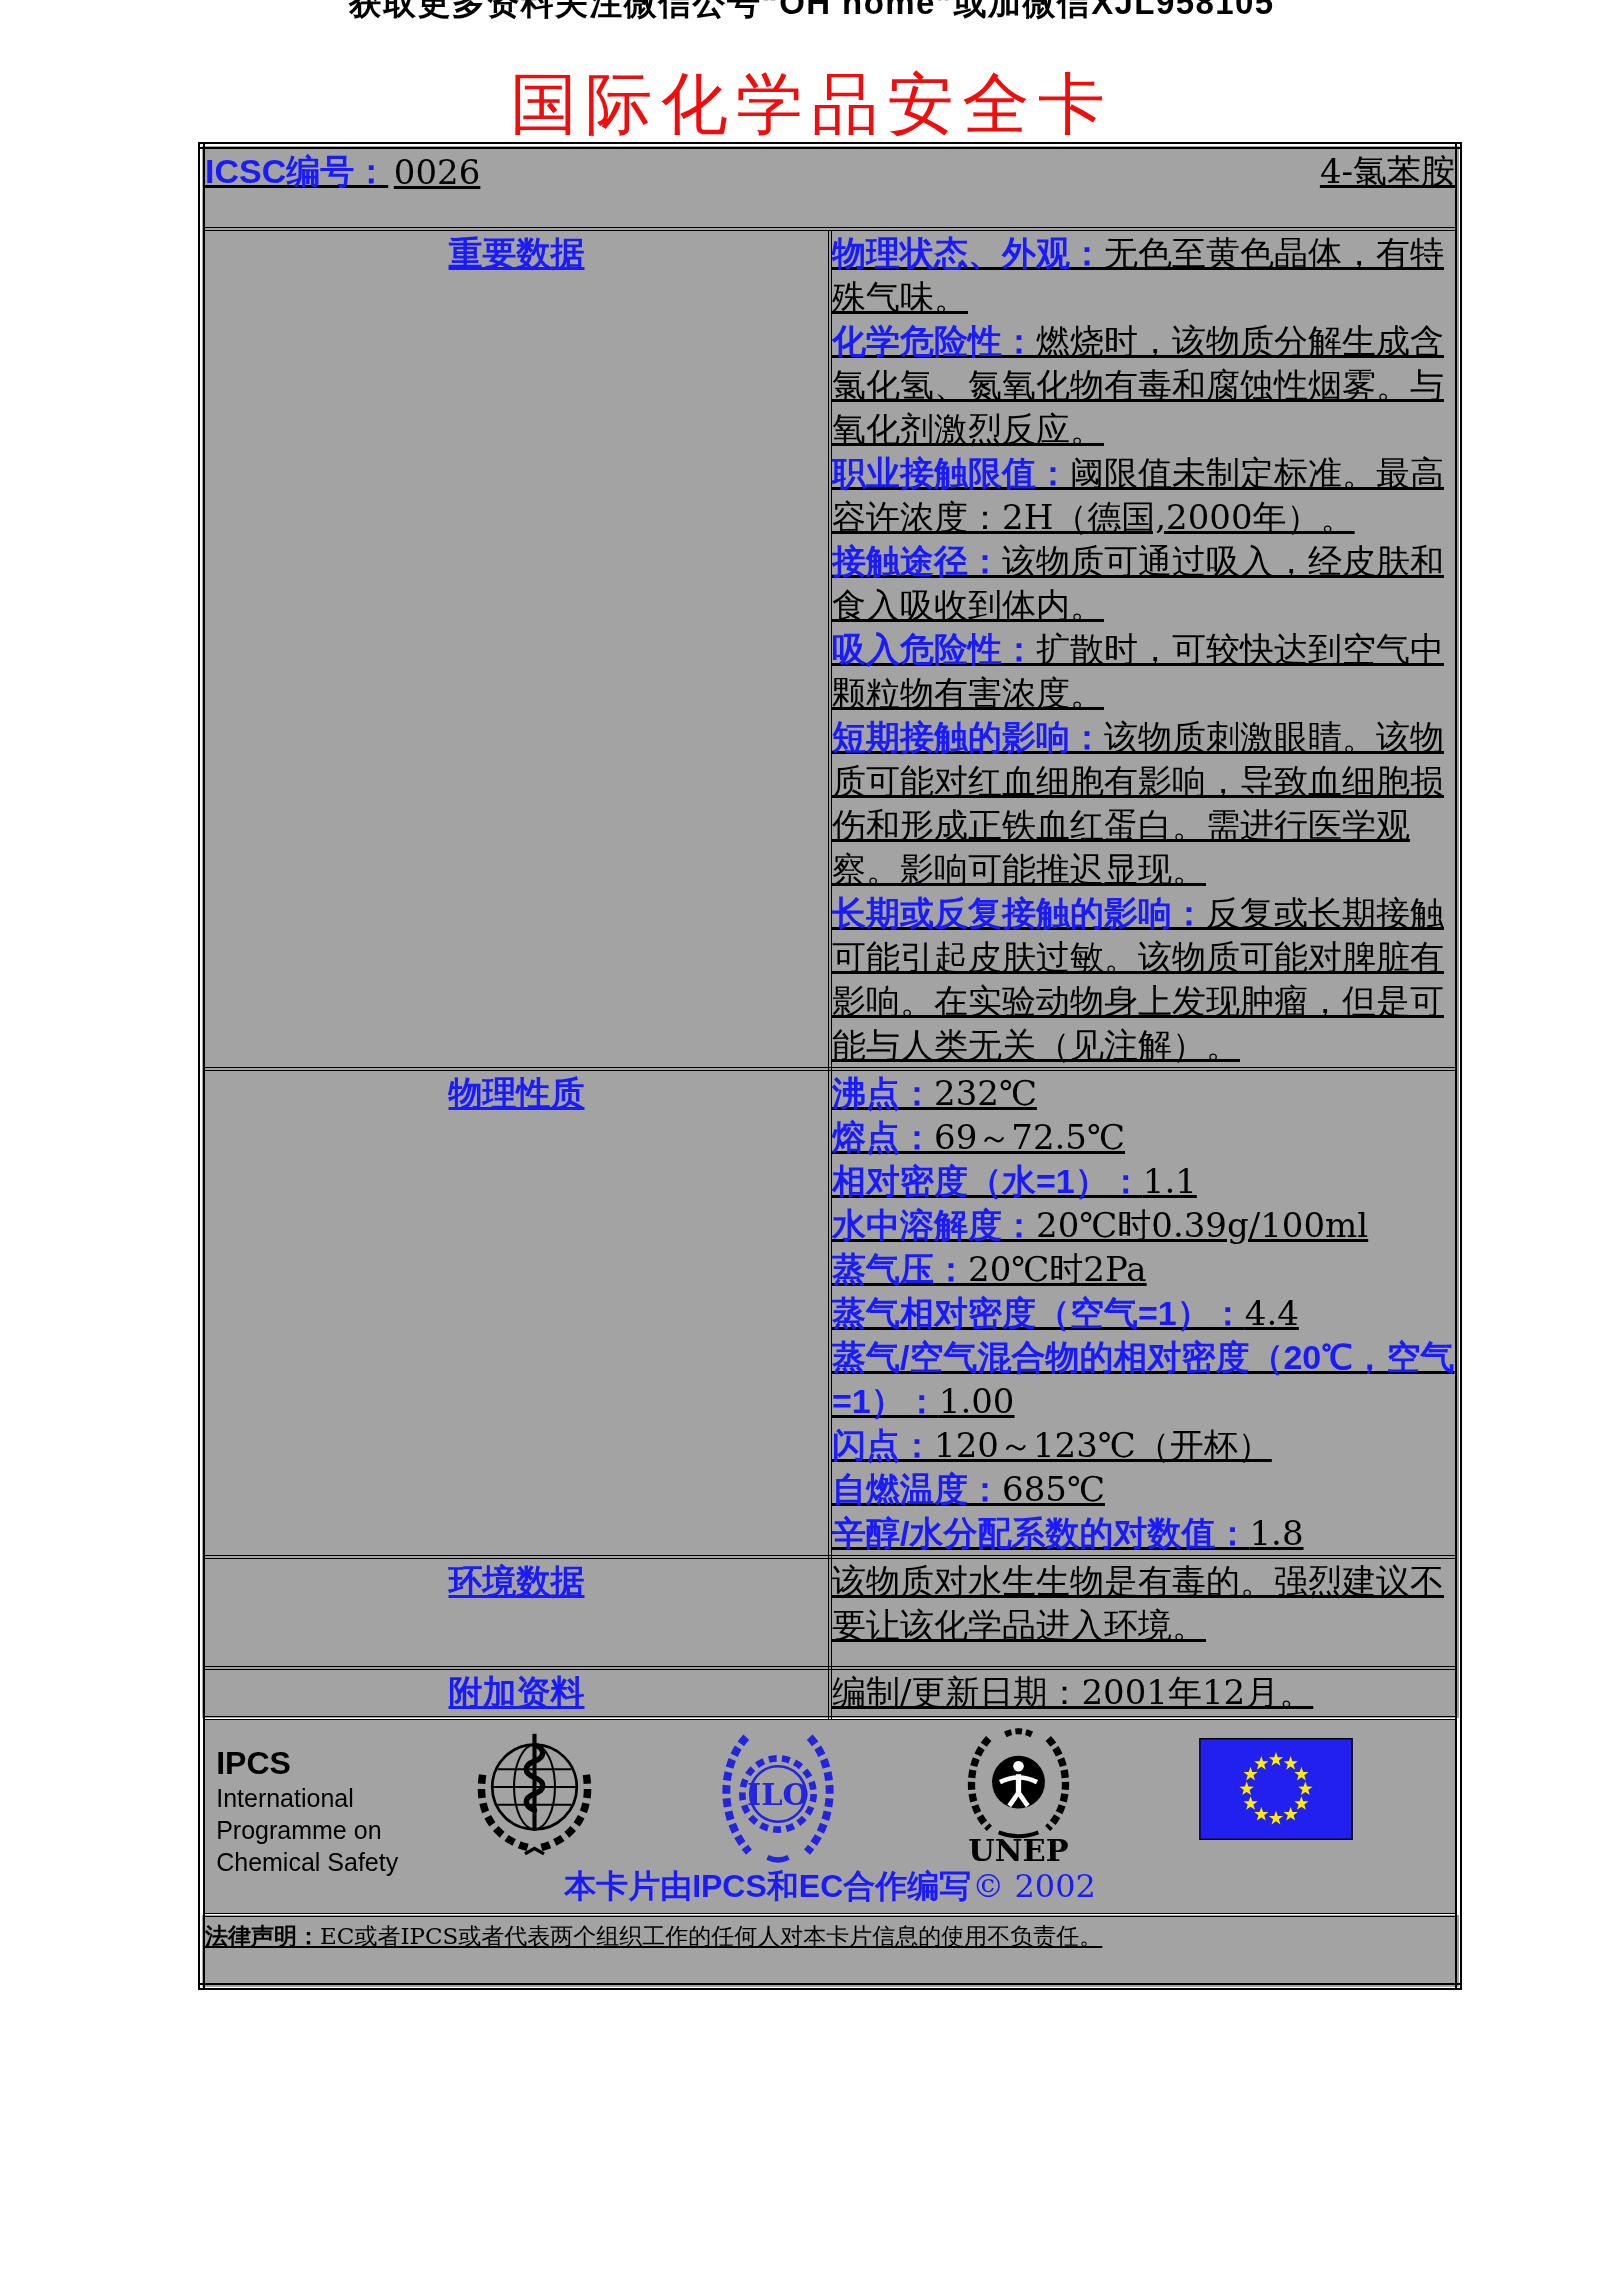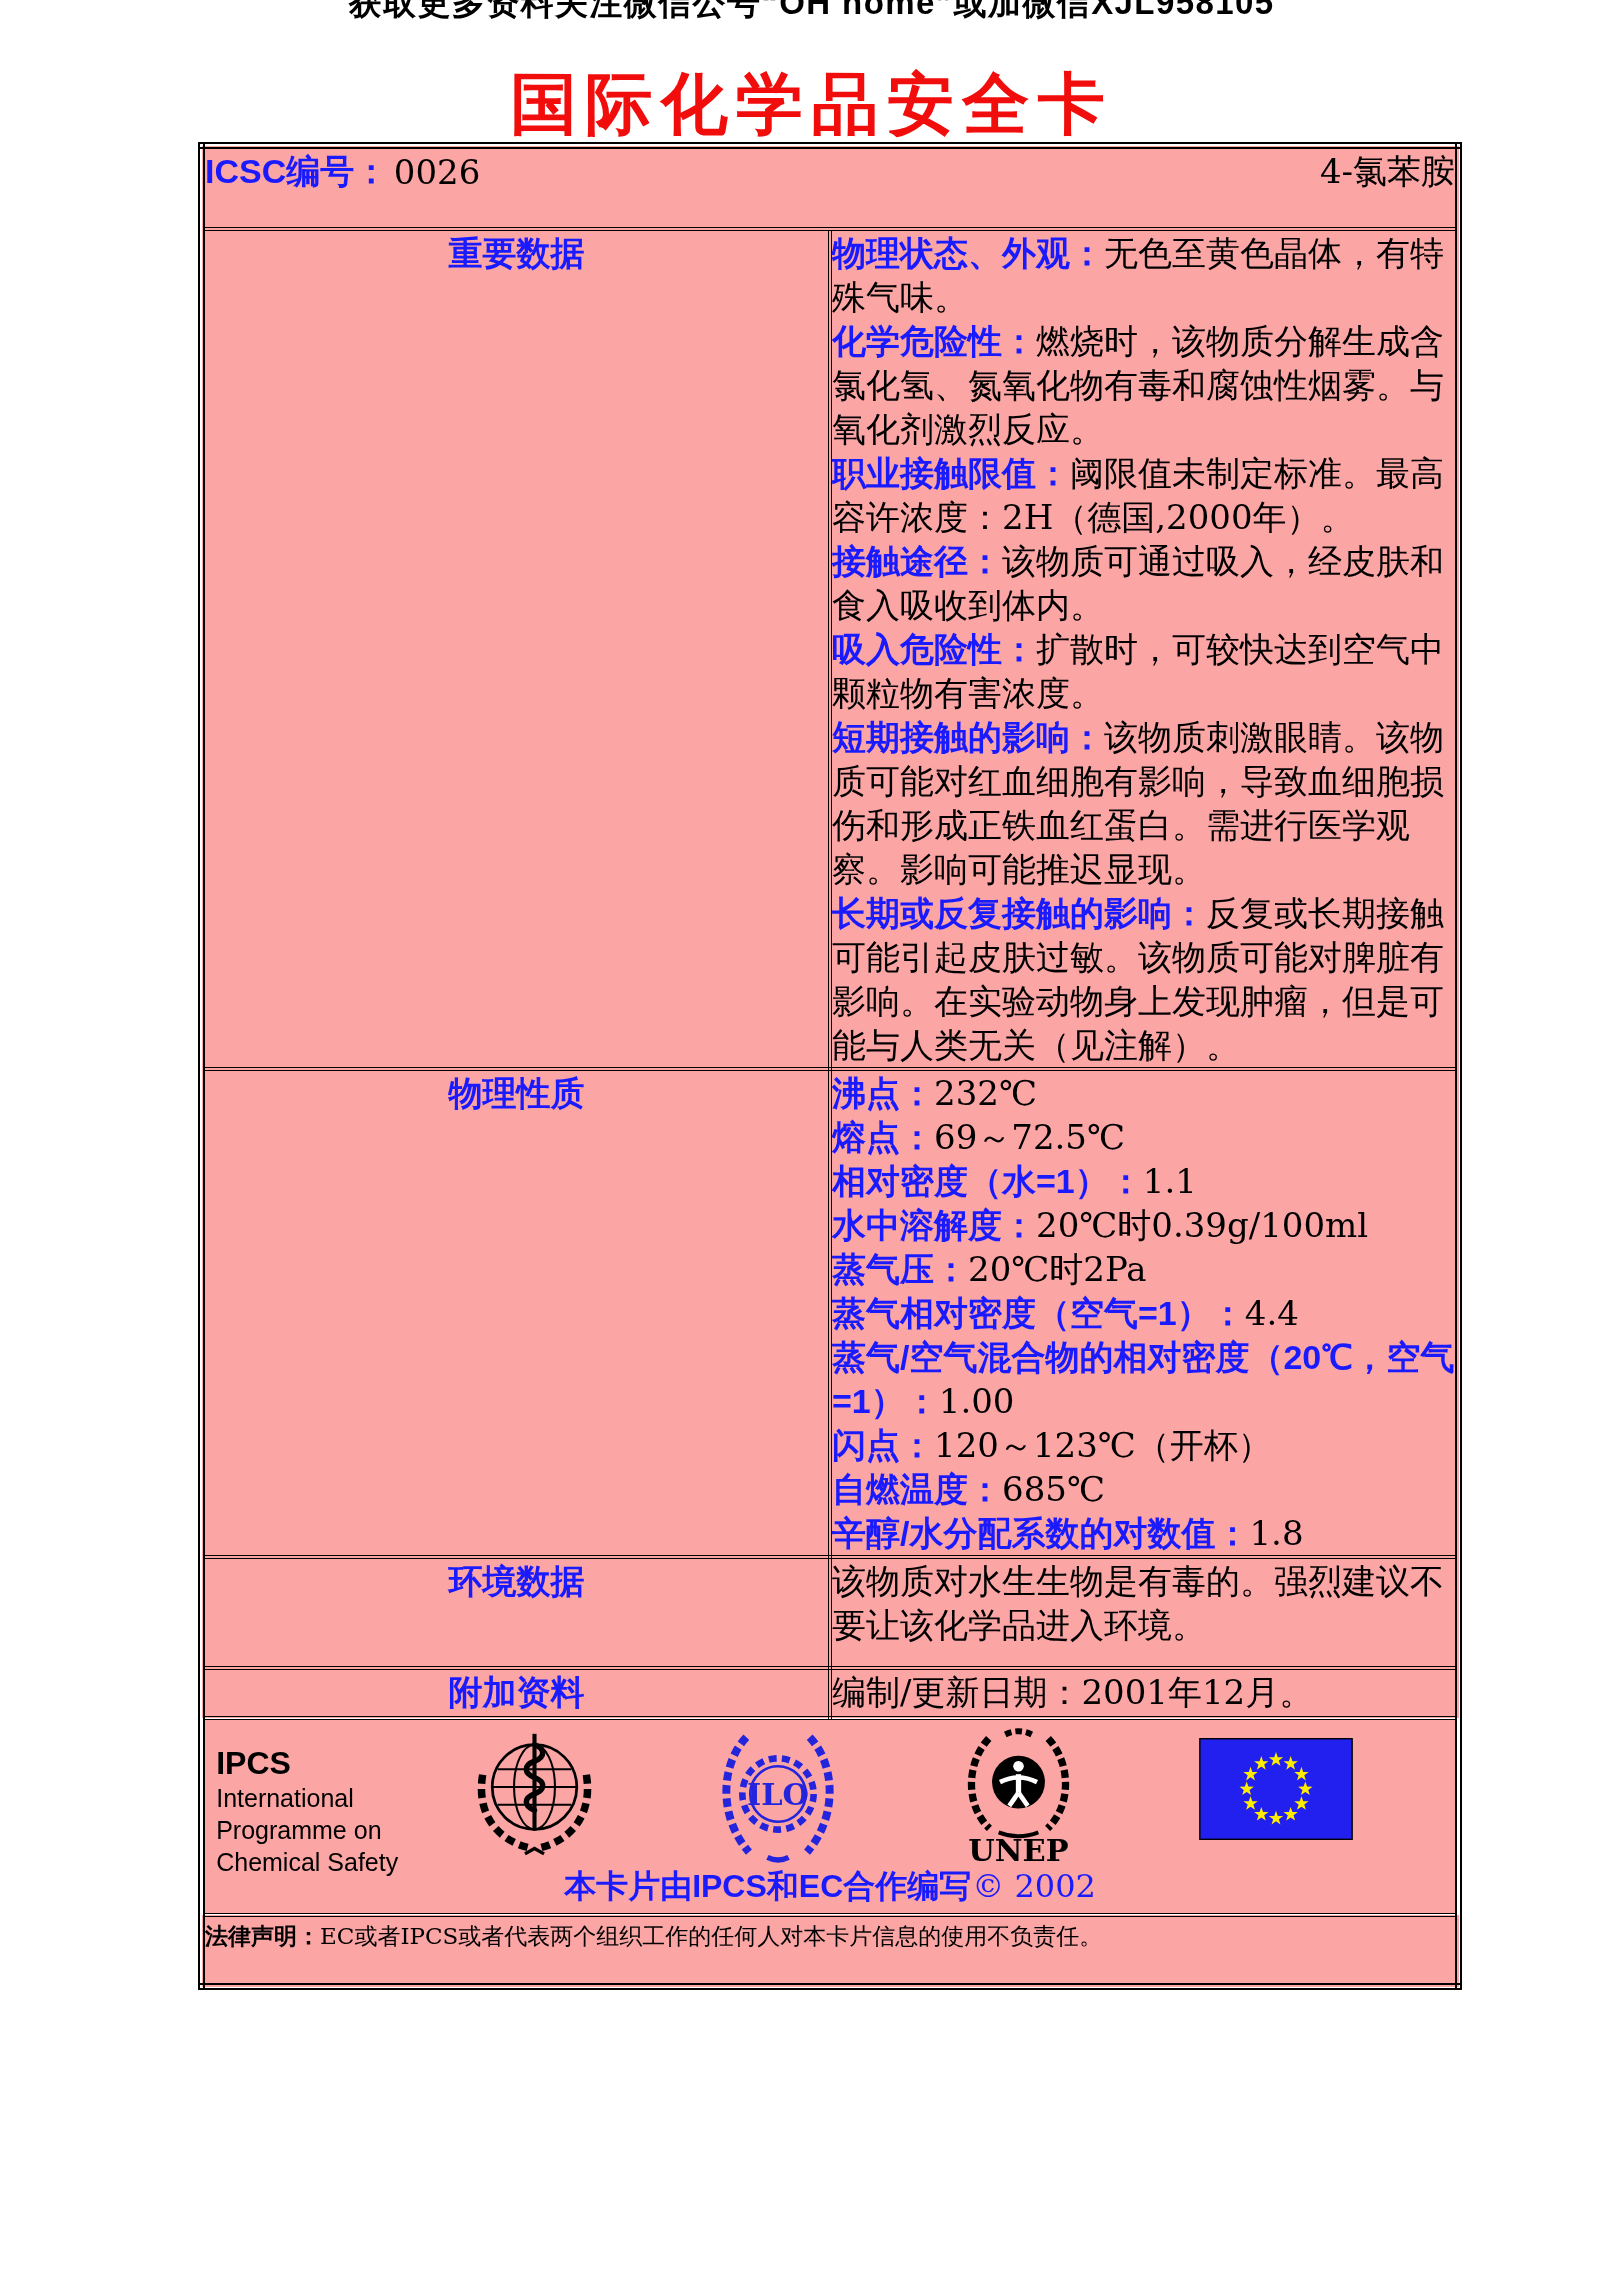--- a/index.html
+++ b/index.html
@@ -6,27 +6,27 @@
   .page{position:relative;width:1623px;height:2273px;background:#fff;overflow:hidden;
         font-family:"DejaVu Serif",serif;color:#000;}
 
   
   .watermark{position:absolute;top:0;left:0;width:100%;height:24px;overflow:hidden;text-align:center;}
   .watermark span{display:inline-block;margin-top:-18px;font-family:"Liberation Sans",sans-serif;
         font-weight:bold;font-size:33px;line-height:42px;letter-spacing:1.4px;color:#000;}
 
   
   .title{position:absolute;top:59px;left:0;width:100%;text-align:center;margin:0;
-        color:#f20d0d;font-size:67px;font-weight:bold;letter-spacing:8.4px;
+        color:#f20d0d;font-size:67px;font-weight:normal;letter-spacing:8.4px;
         font-family:"DejaVu Serif",serif;}
 
   
   table.card{position:absolute;left:198px;top:142px;width:1264px;border-collapse:collapse;
         table-layout:fixed;border:7px double #000;}
-  table.card td{border:4.9px double #000;padding:0;vertical-align:top;background:#fca5a5;}
+  table.card td{border:4.9px double #000;padding:0;vertical-align:top;background:#a3a3a3;text-decoration:underline;}
 
   td.label{width:184px;text-align:center;vertical-align:middle;
         color:#1a1aff;font-weight:bold;font-size:34px;
         font-family:"Liberation Sans",sans-serif;}
   td.content{padding:4.2px 9.8px 0 8.4px;font-size:34px;line-height:44px;}
   td.header-cell{vertical-align:middle;padding:0 11.2px;}
   .header-flex{display:flex;justify-content:space-between;align-items:center;font-size:34px;}
   .icsc-label{color:#1a1aff;font-weight:bold;font-family:"Liberation Sans",sans-serif;}
   .icsc-number{color:#000;margin-left:5.6px;flex:1;text-align:left;}
   .chem-name{color:#000;}

